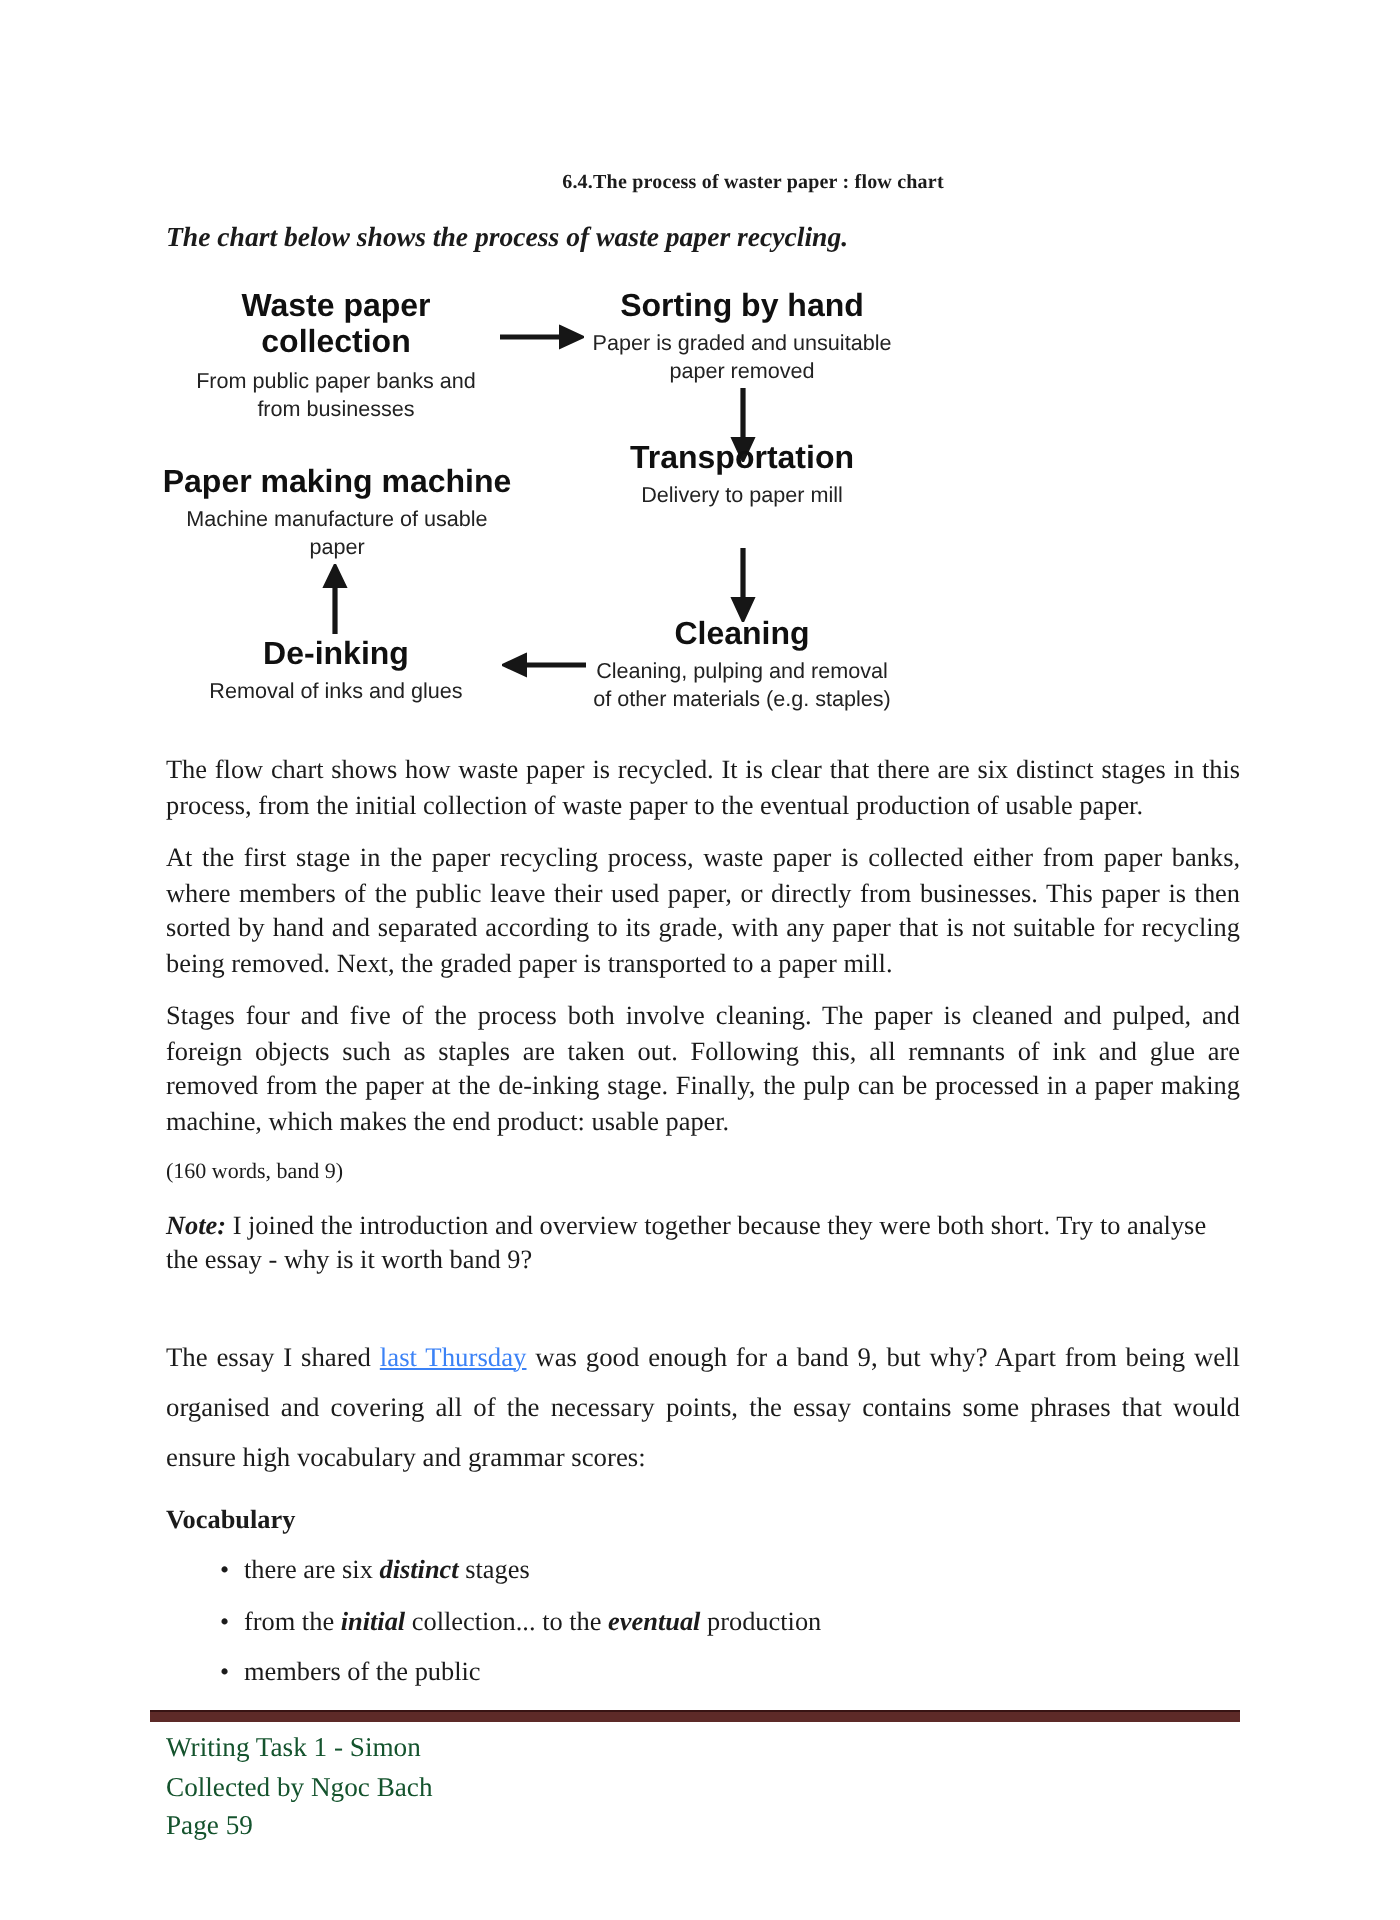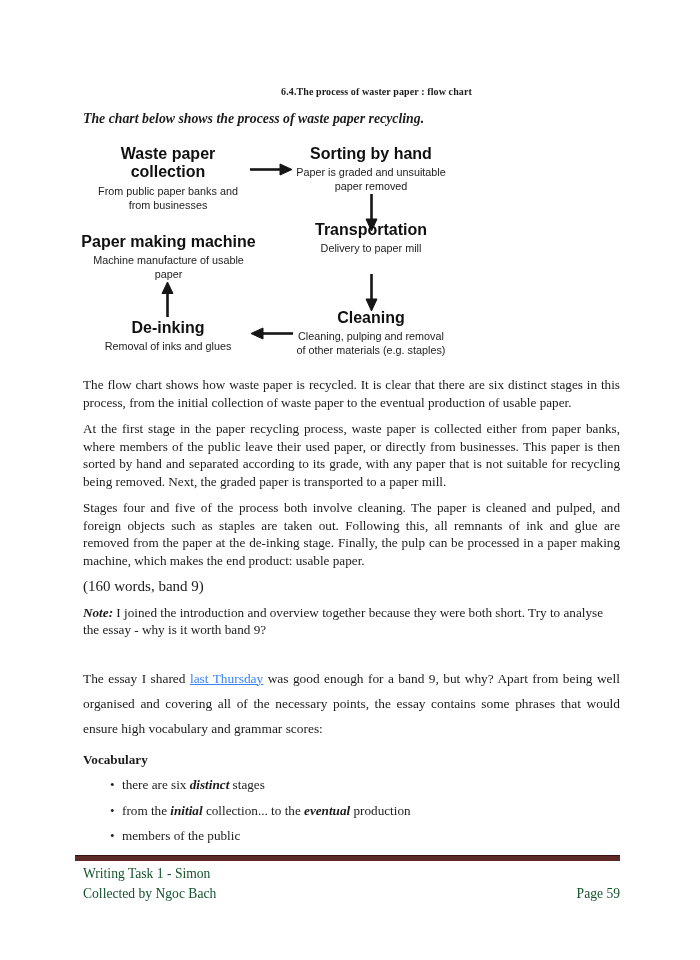--- a/index.html
+++ b/index.html
@@ -17,36 +17,36 @@
                font-family:"Liberation Sans", sans-serif; }
   .fc-node  { position:absolute; text-align:center; }
   .fc-title { font-size:16px; font-weight:bold; color:#101010; line-height:1.15; }
   .fc-desc  { font-size:10.8px; color:#222; line-height:1.3; margin-top:2px; white-space:pre-line; }
   .arrow    { position:absolute; }
   .arrow svg line, .arrow svg polygon { stroke:#161616; fill:#161616; }
 
   
   p.body  { font-size:13.2px; line-height:17.5px; text-align:justify; margin:9px 0 0 0; }
   p.body.first { margin-top:15px; }
-  .words  { font-size:15px; line-height:17.5px; margin:9px 0 0 0; }
+  .words  { font-size:11px; line-height:17.5px; margin:9px 0 0 0; }
   .note   { font-size:13.2px; line-height:17.5px; margin:8px 0 0 0; }
   .note-label { font-weight:bold; font-style:italic; }
   .essay  { font-size:13.4px; line-height:25px; text-align:justify; margin:27px 0 0 0; }
   .link   { color:#3b82f6; text-decoration:underline; cursor:pointer; }
 
   .vocab-heading { font-size:13.2px; font-weight:bold; margin:11px 0 0 0; }
   .bullet { position:relative; font-size:13.2px; line-height:17px; margin-top:8.5px; padding-left:39px; }
   .bullet::before { content:"•"; position:absolute; left:27px; top:0; font-size:13px; }
   .em-bi  { font-weight:bold; font-style:italic; }
 
   
   .footer { position:absolute; left:75px; top:855px; width:545px; }
   .footer-bar { height:5px; background:#5d2a28; border-top:1px solid #371313; }
   .footer-text { padding-left:8px; margin-top:3px; font-size:13.6px; line-height:19.5px; color:#14532d; }
-  .footer-row2 { display:flex; justify-content:space-between; }
+  .footer-row2 { display:flex; justify-content:space-between;flex-direction:column; }
 </style>
 </head>
 <body>
 
 <div class="page">
   <div class="content">
 
     <div class="doc-title">6.4.The process of waster paper : flow chart</div>
     <div class="subtitle">The chart below shows the process of waste paper recycling.</div>
 

